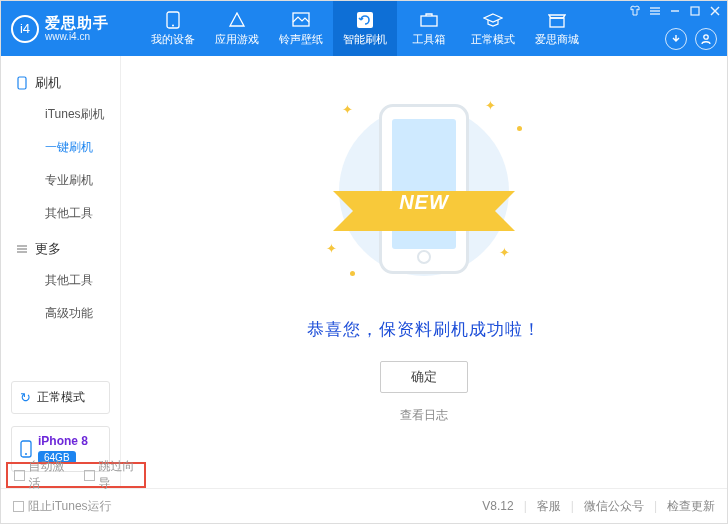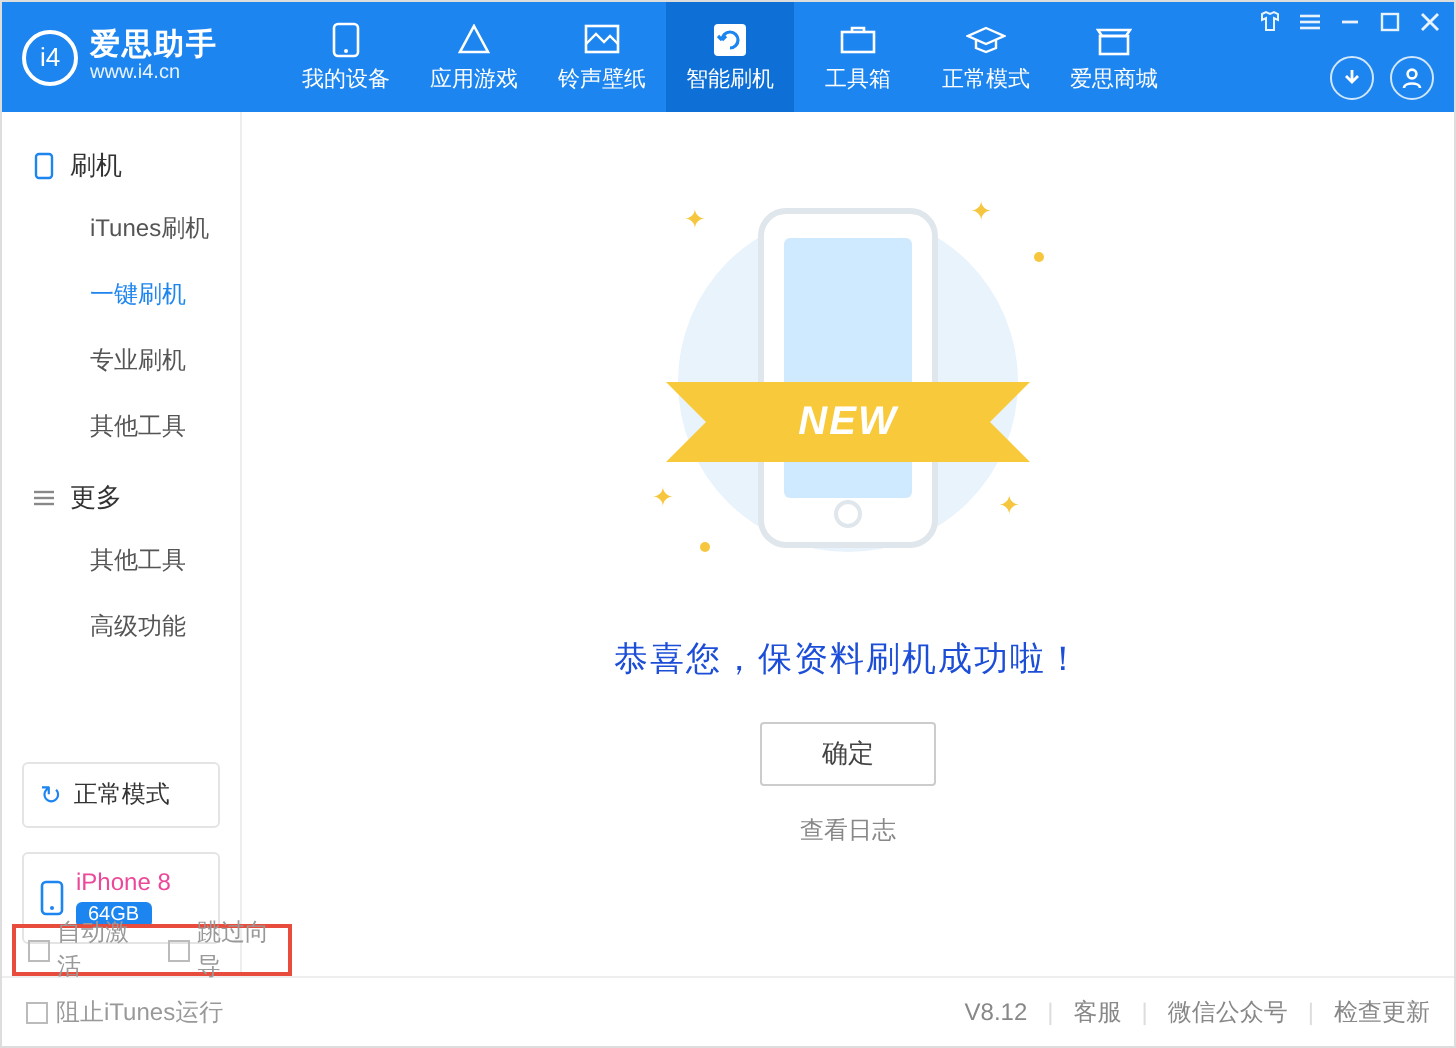--- a/index.html
+++ b/index.html
@@ -23,30 +23,30 @@
   .sb-group { padding:2px 0;}
   .sb-head { display:flex; align-items:center; gap:6px; padding:6px 14px; font-size:13px; color:#333;}
   .sb-head .gic { width:14px; display:flex; justify-content:center;}
   .sb-item { padding:8px 14px 8px 44px; font-size:12px; color:#555; cursor:pointer;}
   .sb-item.active { color:#1d85f0;}
   .sb-spacer { flex:1;}
   .mode-box, .device-box { margin:6px 10px; border:1px solid #e4e4e4; border-radius:3px; padding:7px 8px; display:flex; align-items:center; gap:6px; font-size:12px;}
   .mode-box .mic { color:#1d85f0; font-size:13px;}
   .device-box { flex-direction:row; }
   .device-col { display:flex; flex-direction:column; gap:3px;}
-  .dev-name { font-weight:normal; color:#ec4899;}
+  .dev-name { font-weight:bold; color:#6d28d9;}
   .dev-badge { background:#1d85f0; color:#fff; font-size:10px; padding:1px 6px; border-radius:3px; width:fit-content;}
   .main { flex:1; position:relative; display:flex; flex-direction:column; align-items:center; justify-content:flex-start; padding-top:40px;}
   .phone-ill { position:relative; width:240px; height:200px; display:flex; justify-content:center;}
   .bg-circle { position:absolute; top:10px; left:50%; transform:translateX(-50%); width:170px; height:170px; border-radius:50%; background:#e9f3fc;}
   .phone { position:absolute; top:8px; left:50%; transform:translateX(-50%); width:90px; height:170px; background:#fff; border:3px solid #dfe6ec; border-radius:14px;}
   .phone::before { content:""; position:absolute; top:12px; left:10px; right:10px; bottom:22px; background:#cfeaff; border-radius:3px;}
   .phone::after { content:""; position:absolute; bottom:7px; left:50%; transform:translateX(-50%); width:10px; height:10px; border:2px solid #dfe6ec; border-radius:50%;}
   .ribbon { position:absolute; top:92px; left:50%; transform:translateX(-50%); width:180px; height:46px; display:flex; align-items:center; justify-content:center;}
-  .ribbon .rb-body { background:#f8c93a; width:130px; height:40px; display:flex; align-items:center; justify-content:center; position:relative; border-radius:2px;}
+  .ribbon .rb-body { background:#f8c93a; width:130px; height:40px; display:flex; justify-content:center; position:relative; border-radius:2px;}
   .ribbon .rb-body::before, .ribbon .rb-body::after { content:""; position:absolute; width:0; height:0; border:20px solid #f8c93a;}
   .ribbon .rb-body::before { left:-26px; border-left-color:transparent; border-right-width:10px;}
   .ribbon .rb-body::after { right:-26px; border-right-color:transparent; border-left-width:10px;}
   .ribbon-txt { color:#fff; font-weight:900; font-size:20px; letter-spacing:1px; font-style:italic;}
   .spark { position:absolute; color:#f6c63e; font-size:13px;}
   .s1 { top:6px; left:38px;} .s2 { top:2px; right:48px;} .s3 { bottom:40px; left:22px;} .s4 { bottom:36px; right:34px;}
   .dot { position:absolute; width:5px; height:5px; background:#f6c63e; border-radius:50%;}
   .d1 { top:30px; right:22px;} .d2 { bottom:20px; left:46px;}
   .success-txt { margin-top:22px; font-size:17px; color:#1d4ed8; letter-spacing:1px;}
   .ok-btn { margin-top:20px; border:1px solid #ccc; background:#fff; padding:6px 30px; font-size:13px; color:#444; cursor:pointer; border-radius:2px;}

